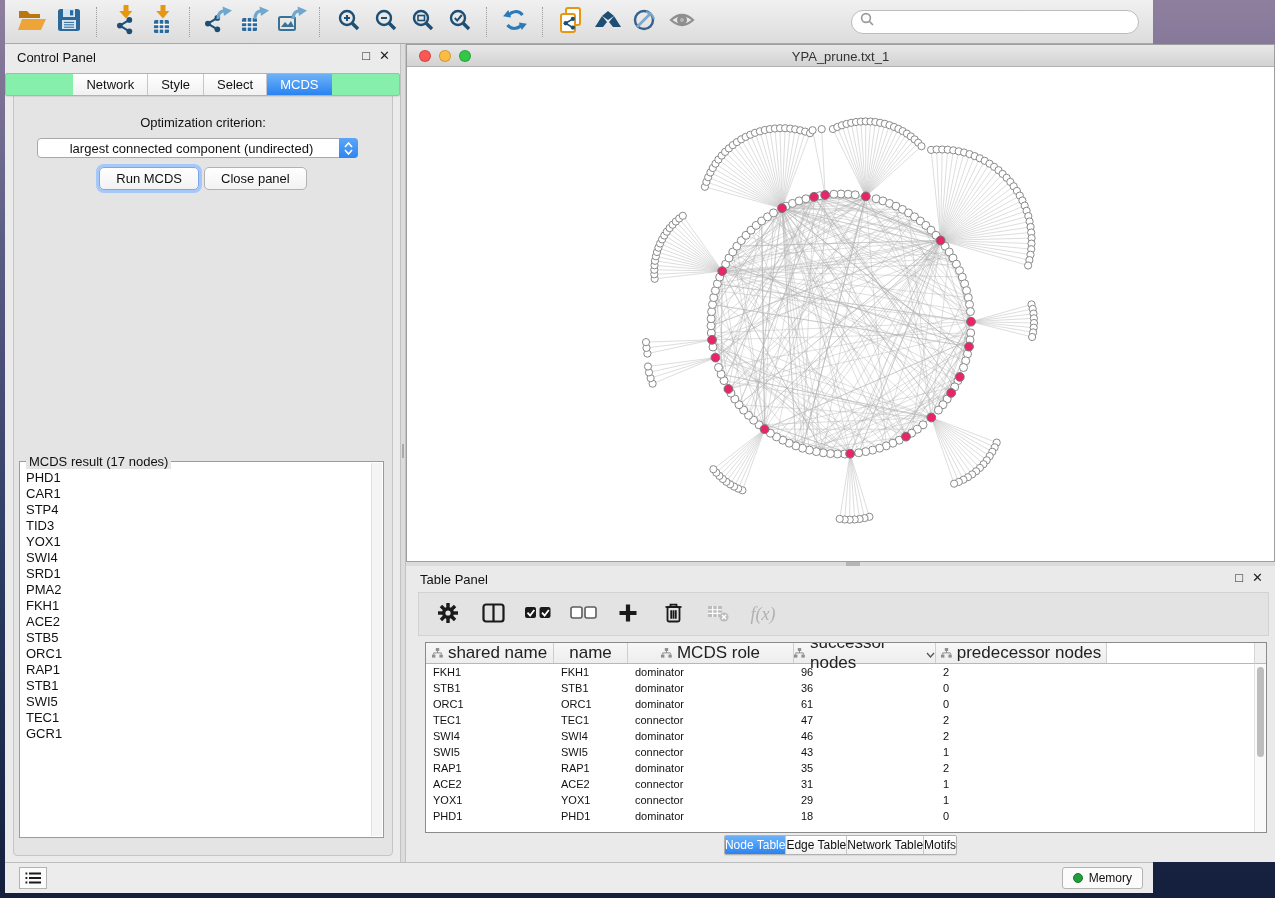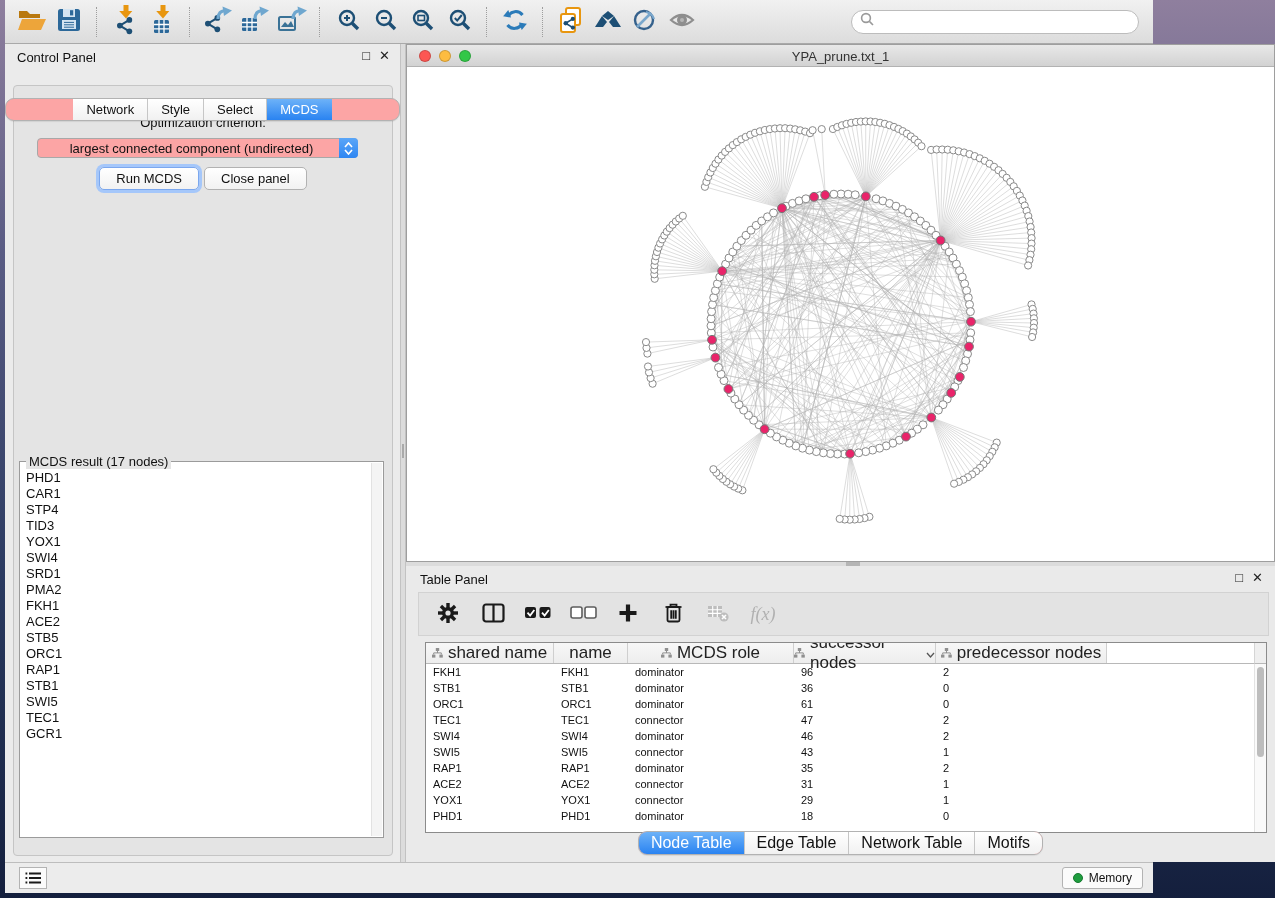--- a/index.html
+++ b/index.html
@@ -18,30 +18,30 @@
   .tb-search { margin-left:auto; margin-right:6px; width:288px; height:24px; background:#fff;
     border:1px solid #bcbcbc; border-radius:13px; display:flex; align-items:center; padding:0 8px; }
   .tb-search input { border:0; outline:0; flex:1; font:13px "Liberation Sans",sans-serif; background:transparent; }
 
   
   .control { position:absolute; left:0; top:44px; width:395px; height:818px; background:#ebebeb; }
   .cp-title { position:absolute; left:12px; top:6px; font-size:13px; color:#111; }
   .winbtns { position:absolute; right:10px; top:5px; display:flex; gap:9px; font-size:13px; color:#222; }
   .winbtn { background:none; border:0; cursor:pointer; font-size:13px; line-height:13px; color:#222; }
   .cp-tabs { position:absolute; top:29px; left:0; right:0; display:flex; justify-content:center; z-index:2; }
-  .seg { display:inline-flex; background:#fca5a5; border:1px solid #b2b2b2; border-radius:9px;
-    overflow:hidden; box-shadow:0 1px 1px rgba(0,0,0,.08);margin-top:25px; }
+  .seg { display:inline-flex; background:#86efac; border:1px solid #b2b2b2; border-radius:2px;
+    overflow:hidden; box-shadow:0 1px 1px rgba(0,0,0,.08); }
   .seg .sg { font:13px "Liberation Sans",sans-serif; padding:3px 13px; color:#111; cursor:pointer;
     background:linear-gradient(#ffffff,#f1f1f1); border:0; border-right:1px solid #c6c6c6; }
   .seg .sg:last-child { border-right:0; }
   .seg .sg.active { background:linear-gradient(#6db2f8,#2a83f1); color:#fff; }
   .cp-pane { position:absolute; left:8px; right:7px; top:41px; bottom:6px;
     background:#e4e4e4; border:1px solid #c5c5c5; border-radius:4px; }
   .opt-label { position:absolute; top:29px; left:0; right:0; text-align:center; font-size:13px; color:#111; }
-  .mcds-select { position:absolute; top:52px; left:23px; right:34px; height:20px; background:#fca5a5;
+  .mcds-select { position:absolute; top:52px; left:23px; right:34px; height:20px; background:#ffffff;
     border:1px solid #a8a8a8; border-radius:4px; display:flex; align-items:center; cursor:pointer; }
   .mcds-select .val { flex:1; text-align:center; font-size:13px; color:#111; padding-left:6px; }
   .stepper { width:19px; height:20px; margin-right:-1px; background:linear-gradient(#5aa6f8,#2e86f2);
     border-radius:0 4px 4px 0; display:flex; flex-direction:column; align-items:center; justify-content:center; gap:1px; }
   .btn-row { position:absolute; top:81px; left:0; right:0; display:flex; justify-content:center; gap:5px; }
   .mac-btn { font:13px "Liberation Sans",sans-serif; color:#111; background:linear-gradient(#ffffff,#f2f2f2);
     border:1px solid #b2b2b2; border-radius:5px; padding:3px 16px; cursor:pointer; }
   .mac-btn.focused { box-shadow:0 0 0 3px #a5c7fa; border-color:#7ba7ee; }
   .mcds-result { position:absolute; left:5px; right:8px; top:375px; bottom:17px;
     border:1px solid #9b9b9b; background:#fff; }
@@ -86,21 +86,21 @@
   .trow { display:flex; height:16px; align-items:center; cursor:default; }
   .td { font-size:11px; color:#111; padding:0 7px; white-space:nowrap; overflow:hidden; }
   .td.num { text-align:left; }
   .tbl-scroll { position:absolute; right:0; top:21px; bottom:0; width:12px; background:#fafafa;
     border-left:1px solid #e3e3e3; }
   .tbl-thumb { position:absolute; left:2px; right:2px; top:3px; height:90px; background:#bdbdbd;
     border-radius:4px; cursor:pointer; }
   .tbl-scroll-cap { position:absolute; right:0; top:0; width:12px; height:21px; background:#efefef;
     border-left:1px solid #d5d5d5; border-bottom:1px solid #b8b8b8; }
   .tp-tabs { position:absolute; bottom:7px; left:0; right:0; display:flex; justify-content:center; }
-  .tp-tabs .sg { font-size:16px; padding:2px 12px; }
+  .tp-tabs .sg { font-size:12px; padding:2px 0; }
 
   
   .status { position:absolute; left:0; right:0; bottom:0; height:31px; background:#ececec;
     border-top:1px solid #bdbdbd; }
   .menu-btn { position:absolute; left:14px; top:4px; width:28px; height:22px; background:#fbfbfb;
     border:1px solid #b3b3b3; display:flex; align-items:center; justify-content:center; cursor:pointer; }
   .mem-btn { position:absolute; right:10px; top:4px; height:22px; background:#fbfbfb;
     border:1px solid #b3b3b3; border-radius:3px; display:flex; align-items:center; gap:6px;
     padding:0 10px; font-size:12px; color:#111; cursor:pointer; }
   .mem-dot { width:10px; height:10px; border-radius:50%; background:#1f9d3f; border:1px solid #177a30; }

